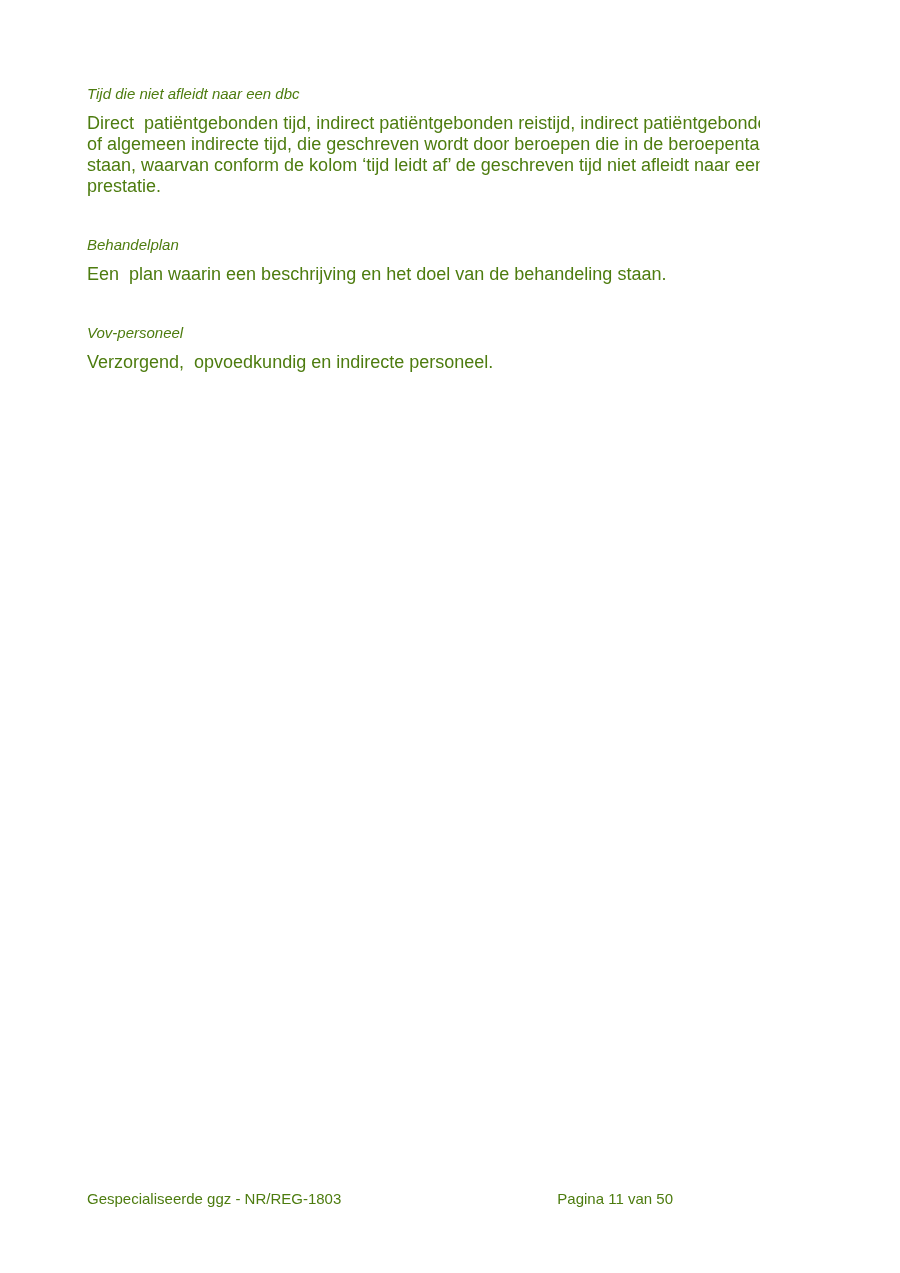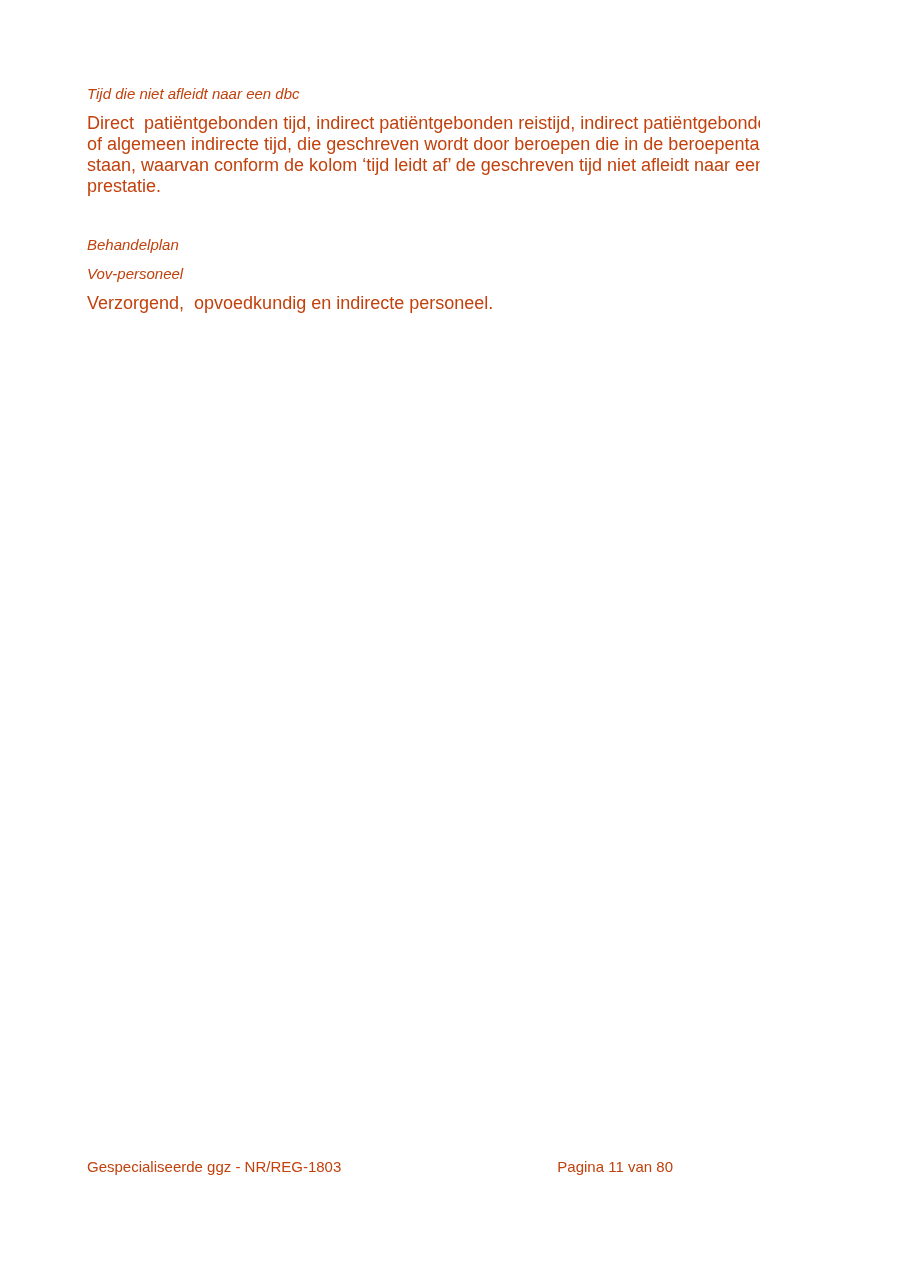--- a/index.html
+++ b/index.html
@@ -6,21 +6,21 @@
     margin: 0;
     padding: 0;
     background: #ffffff;
   }
   .page {
     position: relative;
     width: 760px;
     height: 1273px;
     background: #ffffff;
     font-family: "Liberation Sans", sans-serif;
-    color: #c2410c;
+    color: #4d7c0f;
     overflow: hidden;
   }
   .content {
     position: absolute;
     top: 84px;
     left: 87px;
     width: 722px;
   }
   .term-heading {
     font-style: italic;
@@ -32,47 +32,48 @@
   .term-body {
     font-size: 18px;
     line-height: 21px;
     margin: 0 0 38px 0;
     white-space: pre-wrap;
   }
   .footer {
     position: absolute;
     left: 87px;
     right: 87px;
-    top: 1157px;
+    top: 1189px;
     display: flex;
     justify-content: space-between;
     font-size: 15px;
     line-height: 20px;
   }
 </style>
 </head>
 <body>
 
 <div class="page">
   <div class="content">
 
     <section>
       <h2 class="term-heading">Tijd die niet afleidt naar een dbc</h2>
       <p class="term-body">Direct  patiëntgebonden tijd, indirect patiëntgebonden reistijd, indirect patiëntgebonden tijd of algemeen indirecte tijd, die geschreven wordt door beroepen die in de beroepentabel staan, waarvan conform de kolom ‘tijd leidt af’ de geschreven tijd niet afleidt naar een prestatie.</p>
     </section>
 
     <section>
       <h2 class="term-heading">Behandelplan</h2>
+      <p class="term-body">Een  plan waarin een beschrijving en het doel van de behandeling staan.</p>
     </section>
 
 
     <section>
       <h2 class="term-heading">Vov-personeel</h2>
       <p class="term-body">Verzorgend,  opvoedkundig en indirecte personeel.</p>
     </section>
 
   </div>
 
   <div class="footer">
     <span>Gespecialiseerde ggz - NR/REG-1803</span>
-    <span>Pagina 11 van 80</span>
+    <span>Pagina 11 van 50</span>
   </div>
 </div>
 
 </body></html>

